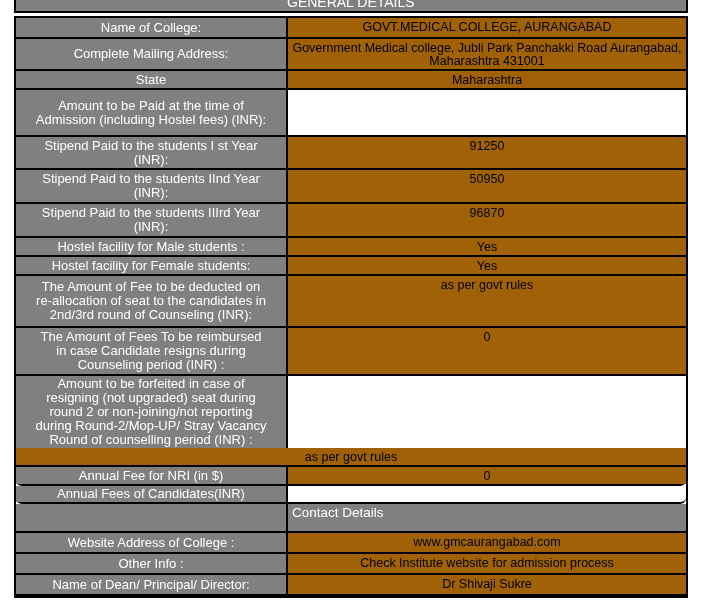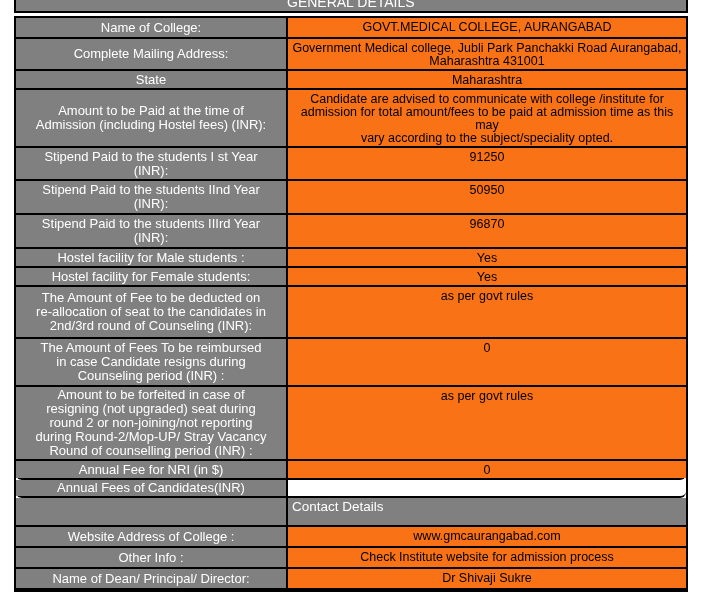--- a/index.html
+++ b/index.html
@@ -50,21 +50,21 @@
     line-height: 14px;
     display: flex;
     align-items: center;
     justify-content: center;
     text-align: center;
     padding: 1px 2px;
   }
   .val {
     box-sizing: border-box;
     flex: 1;
-    background: #f97316;
+    background: #a16207;
     color: #000000;
     font-size: 12.5px;
     line-height: 13px;
     text-align: center;
     padding: 3px 4px 1px 4px;
   }
   .t { white-space: pre-line; }
   
   .section .lbl { border-right: 2px solid #000; }
   .section .val {
@@ -77,21 +77,21 @@
   
   .h17 { min-height: 17px; }
   .h18 { min-height: 18px; border-radius: 6px; }
   .h21 { min-height: 21px; }
   .h26 { min-height: 26px; }
   .h33 { min-height: 33px; }
   .h34 { min-height: 34px; }
   .h47 { min-height: 47px; }
   .h48 { min-height: 48px; }
   .h52 { min-height: 52px; }
-  .h72 { min-height: 72px; }
+  .h72 { min-height: 72px; flex-direction: column; }
 </style>
 </head>
 <body>
 
 <div class="sheet">
 
   <div class="ghdr">
     <span class="t">GENERAL DETAILS</span>
   </div>
 
@@ -119,23 +119,20 @@
       <div class="val"><span class="t">Maharashtra</span></div>
     </div>
 
 
 
     <div class="row h47">
       <div class="lbl">
           <span class="t">Amount to be Paid at the time of
 Admission (including Hostel fees) (INR):</span>
         </div>
-      <div class="val"><span class="t">Candidate are advised to communicate with college /institute for
-admission for total amount/fees to be paid at admission time as this may
-vary according to the subject/speciality opted.</span></div>
     </div>
 
     <div class="row h33">
       <div class="lbl">
           <span class="t">Stipend Paid to the students I st Year
 (INR):</span>
         </div>
       <div class="val"><span class="t">91250</span></div>
     </div>
 

